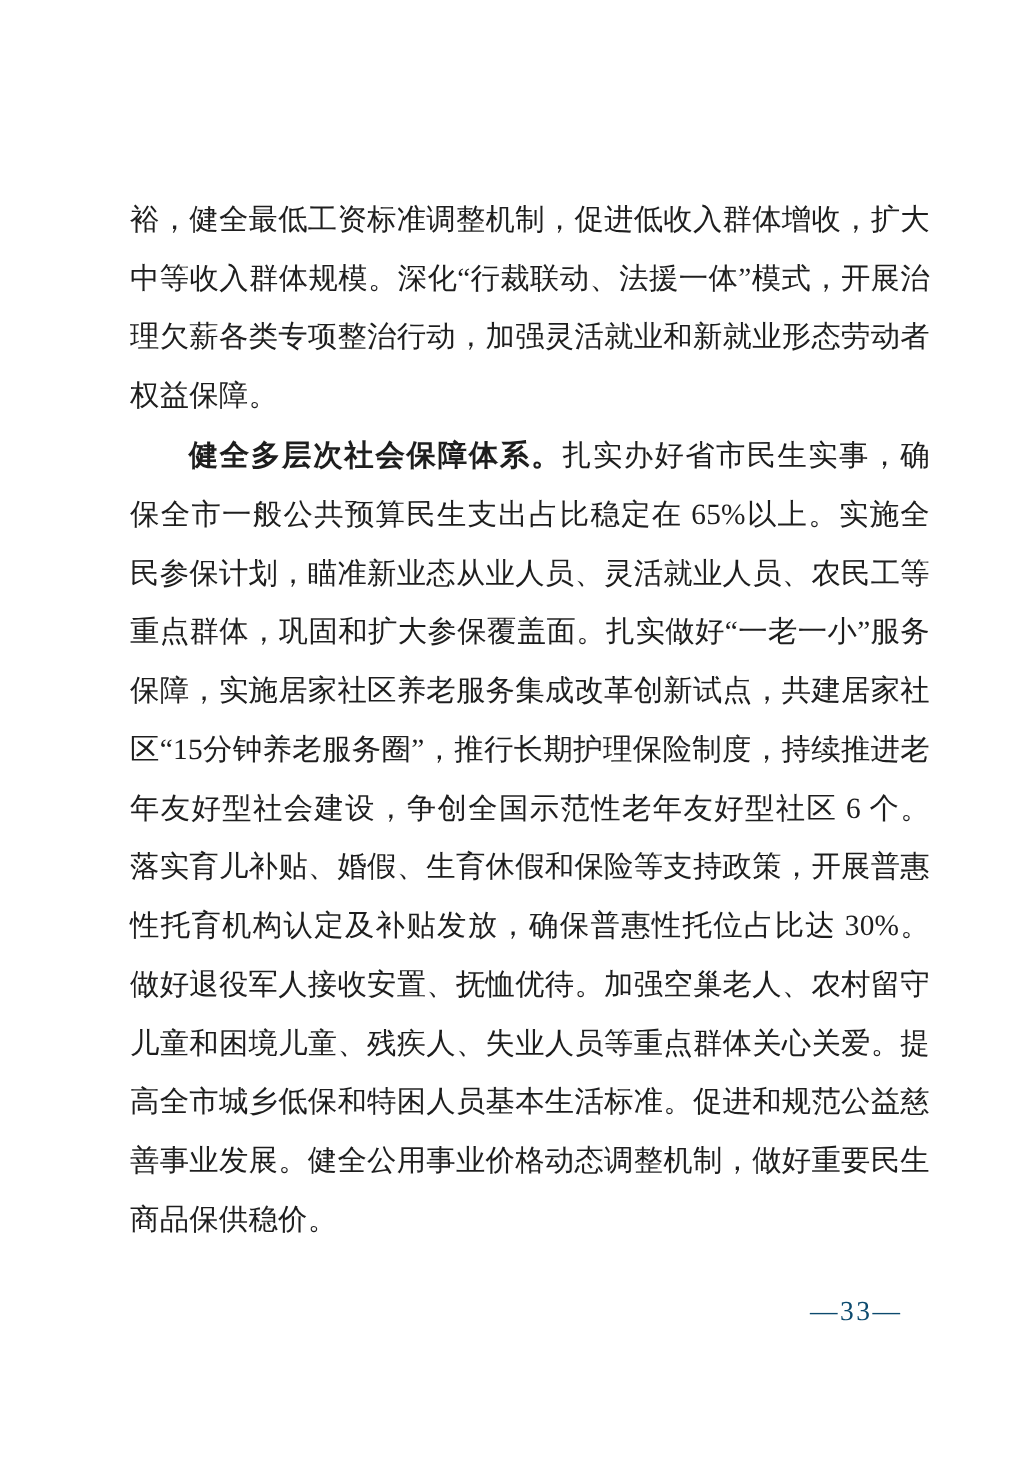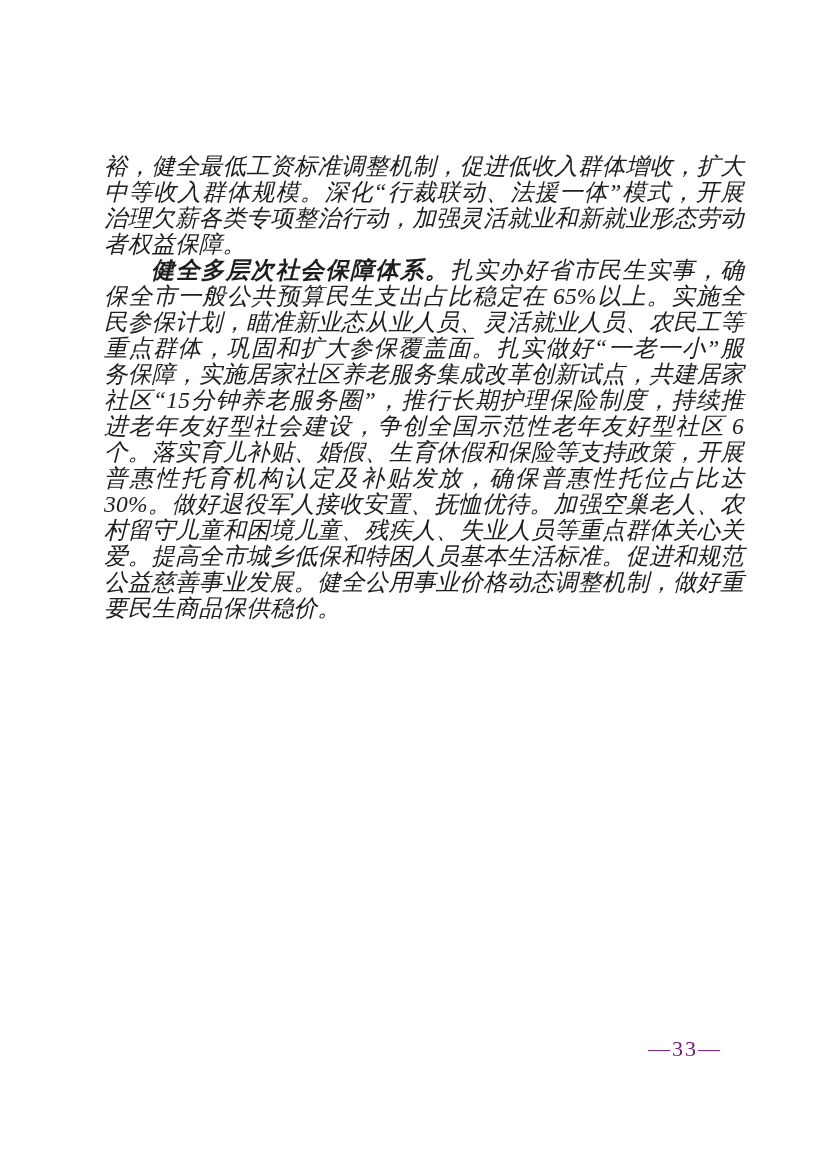--- a/index.html
+++ b/index.html
@@ -15,45 +15,44 @@
     overflow: hidden;
     font-family: "Liberation Serif", "DejaVu Serif", serif;
     color: #1e1e1e;
   }
   .content {
     position: absolute;
     left: 104px;
     top: 153px;
     width: 640px;
     font-size: 23.5px;
-    line-height: 26px;
+    line-height: 47px;
     text-align: justify;
     text-justify: inter-ideograph;
     letter-spacing: 0.2px;
-    font-style: italic;
   }
   .para {
     margin: 0;
     padding: 0;
   }
   .para.indent {
     text-indent: 2em;
   }
   .lead {
     font-weight: 700;
     font-family: "Liberation Sans", "DejaVu Sans", sans-serif;
     letter-spacing: 0.5px;
   }
   .page-number {
     position: absolute;
     top: 1036px;
     left: 648px;
     font-size: 22px;
     letter-spacing: 2px;
-    color: #701a75;
+    color: #0c4a6e;
     white-space: nowrap;
   }
 </style>
 </head>
 <body>
 
 <div class="page">
 
   <div class="content">
 

